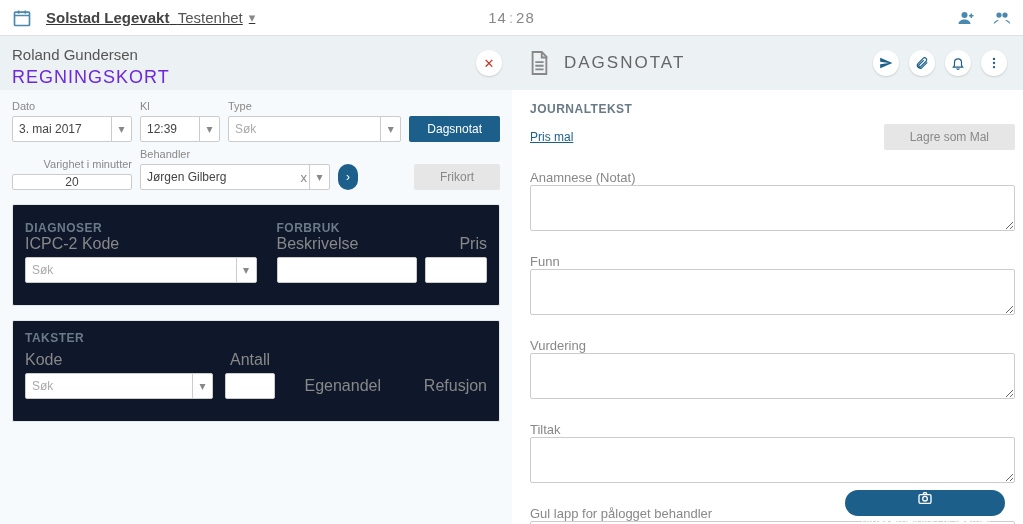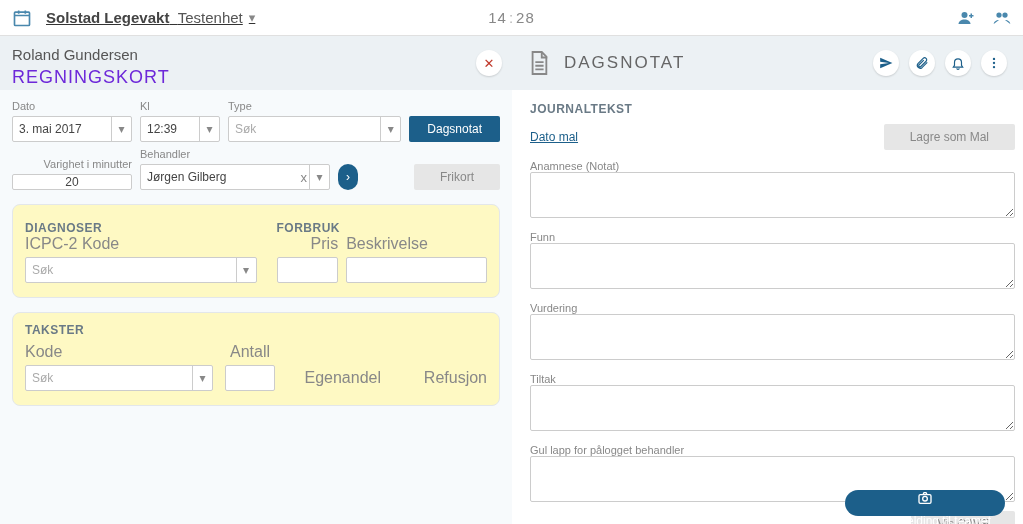--- a/index.html
+++ b/index.html
@@ -38,41 +38,41 @@
 
   .btn-primary { background: #1c5f8a; color: #fff; border: none; border-radius: 2px; height: 26px; padding: 0 18px; font-size: 12px; }
   .btn-muted { background: #e6e6e6; color: #888; border: none; border-radius: 2px; height: 26px; padding: 0 26px; font-size: 12px; }
 
   .row2 { display: flex; gap: 8px; margin-top: 6px; align-items: flex-end; }
   .behandler { flex: 1; position: relative; }
   .behandler .combo { width: 100%; }
   .behandler .x { position: absolute; right: 22px; top: 50%; transform: translateY(-50%); color: #888; font-size: 13px; }
   .arrow-btn { width: 20px; height: 26px; border-radius: 10px; background: #1c5f8a; color:#fff; display:flex; align-items:center; justify-content:center; font-size:12px; }
 
-  .card { background: #fef9c3; border: 1px solid #e3e7ea; border-radius: 8px; padding: 10px 12px 14px; margin-top: 14px; }
+  .card { background: #0f172a; border: 1px solid #e3e7ea; border-radius: 2px; padding: 10px 12px 22px; margin-top: 14px; }
   .card h3 { font-size: 12px; font-weight: 600; color: #6a7a86; letter-spacing: .5px; }
   .diag-row { display: flex; gap: 20px; margin-top: 6px; }
   .sub-label { font-size: 16px; color: #888; margin-bottom: 4px; display:block; }
 
   .takster-row { display: flex; gap: 12px; margin-top: 6px; align-items: flex-end; }
 
   
   .right { flex: 1; background: #fff; display: flex; flex-direction: column; }
   .right-header { height: 54px; background: #ecf1f4; display: flex; align-items: center; padding: 0 16px; gap: 14px; }
   .right-header .doc-icon { color: #888; }
   .right-header .rtitle { font-size: 17px; letter-spacing: 2px; color: #666; font-weight: 300; }
   .right-header .actions { margin-left: auto; display: flex; gap: 10px; }
   .circle-btn { width: 26px; height: 26px; border-radius: 50%; background: #fff; box-shadow: 0 1px 2px rgba(0,0,0,.15); display:flex; align-items:center; justify-content:center; color:#1c5f8a; cursor:pointer; }
 
   .right-body { padding: 12px 8px 0 18px; overflow-y: auto; flex:1; }
   .sect-title { font-size: 12px; font-weight: 600; color: #6a7a86; letter-spacing: .5px; margin-bottom: 8px; }
   .mal-row { display:flex; align-items:center; }
   .mal-row .link { color:#1c5f8a; font-size:12px; text-decoration:underline; cursor:pointer; }
 
-  .ta-label { font-size: 11px; color: #888; margin-top: 10px; display:block; }
+  .ta-label { font-size: 13px; color: #888; margin-top: 20px; display:block; }
   .ta { width: 100%; border:1px solid #ccc; border-radius:2px; resize: both; min-height: 46px; font-size:12px; padding:4px; }
 
   .feedback-pill {
     position: fixed; right: 18px; bottom: 8px; background:#1c5f8a; color:#fff;
     border-radius: 14px; height: 26px; display:flex; align-items:center; padding:0 14px;
     font-size:12px; gap:8px; cursor:pointer;flex-direction:column;
   }
   .feedback-pill svg { width:16px; height:16px; }
 
   svg { display:block; }
@@ -181,26 +181,26 @@
             <h3>DIAGNOSER</h3>
             <span class="sub-label">ICPC-2 Kode</span>
             <div class="combo" style="width:100%">
               <span style="color:#aaa">Søk</span>
               <span class="caret">▾</span>
             </div>
           </div>
           <div style="flex:1">
             <h3>FORBRUK</h3>
             <div style="display:flex; gap:8px">
+              <div style="flex:1.6">
+                <span class="sub-label">Beskrivelse</span>
+                <div class="textin"></div>
+              </div>
               <div style="flex:.7">
                 <span class="sub-label" style="text-align:right; display:block">Pris</span>
-                <div class="textin"></div>
-              </div>
-              <div style="flex:1.6">
-                <span class="sub-label">Beskrivelse</span>
                 <div class="textin"></div>
               </div>
             </div>
           </div>
         </div>
       </div>
 
       <div class="card">
         <h3>TAKSTER</h3>
         <div class="takster-row">
@@ -266,21 +266,21 @@
                 <circle cx="12" cy="19" r="2"></circle>
               </svg>
           </span>
         </div>
       </div>
     </div>
 
     <div class="right-body">
       <div class="sect-title">JOURNALTEKST</div>
       <div class="mal-row">
-        <span class="link">Dato mal</span>
+        <span class="link">Pris mal</span>
         <button class="btn-muted" style="margin-left:auto">Lagre som Mal</button>
       </div>
 
       <span class="ta-label">Anamnese (Notat)</span>
       <textarea class="ta" style=""></textarea>
 
       <span class="ta-label">Funn</span>
       <textarea class="ta" style=""></textarea>
 
       <span class="ta-label">Vurdering</span>

